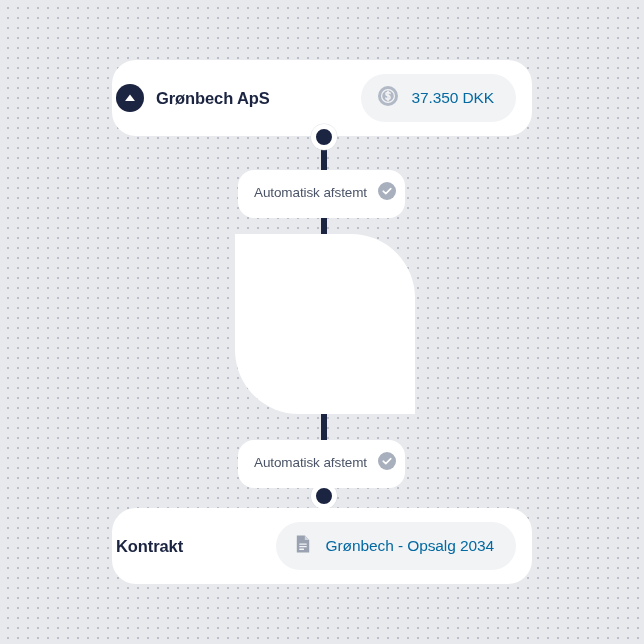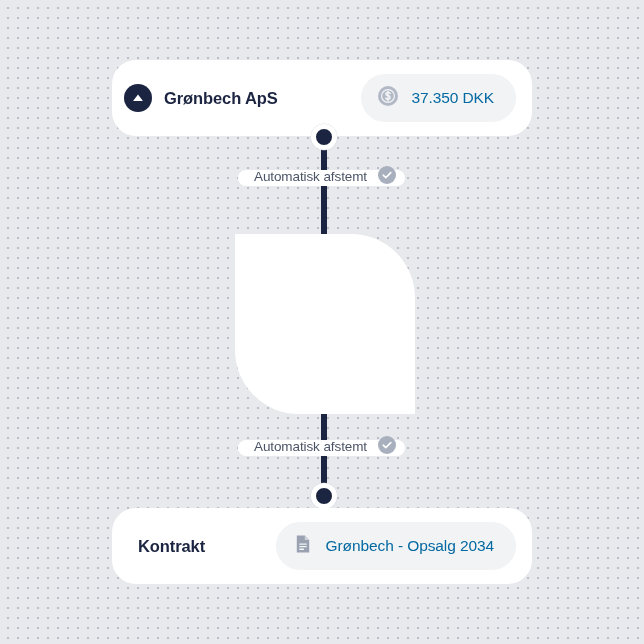--- a/index.html
+++ b/index.html
@@ -66,35 +66,35 @@
   
   .card {
     position: absolute;
     left: 112px;
     width: 420px;
     height: 76px;
     background: #ffffff;
     border-radius: 24px;
     display: flex;
     align-items: center;
-    padding: 0 16px 0 12px;
+    padding: 0 16px 0 4px;
   }
   .card-top    { top: 60px; }
   .card-bottom { top: 508px; }
 
   .card-title {
     font-size: 16.5px;
     font-weight: 700;
     color: #1b2440;
     letter-spacing: -0.1px;
     white-space: nowrap;
   }
 
   .card-top .card-title { margin-left: 12px; }
-  .card-bottom .card-title { margin-left: 14px; }
+  .card-bottom .card-title { }
 
   .spacer { flex: 1 1 auto; }
 
   
   .brand-logo {
     width: 28px;
     height: 28px;
     border-radius: 50%;
     background: #1b2440;
     display: flex;
@@ -121,21 +121,21 @@
     font-weight: 400;
     white-space: nowrap;
     letter-spacing: -0.1px;
   }
 
   .chip-icon { flex: 0 0 auto; display: block; }
 
   
   .status-pill {
     position: absolute;
-    height: 16px;
+    height: 48px;
     background: #ffffff;
     border-radius: 16px;
     display: inline-flex;
     align-items: center;
     gap: 10px;
     padding: 0 8px 3px 16px;
     white-space: nowrap;
   }
   .status-pill.pill-one { left: 238px; top: 170px; }
   .status-pill.pill-two { left: 238px; top: 440px; }

